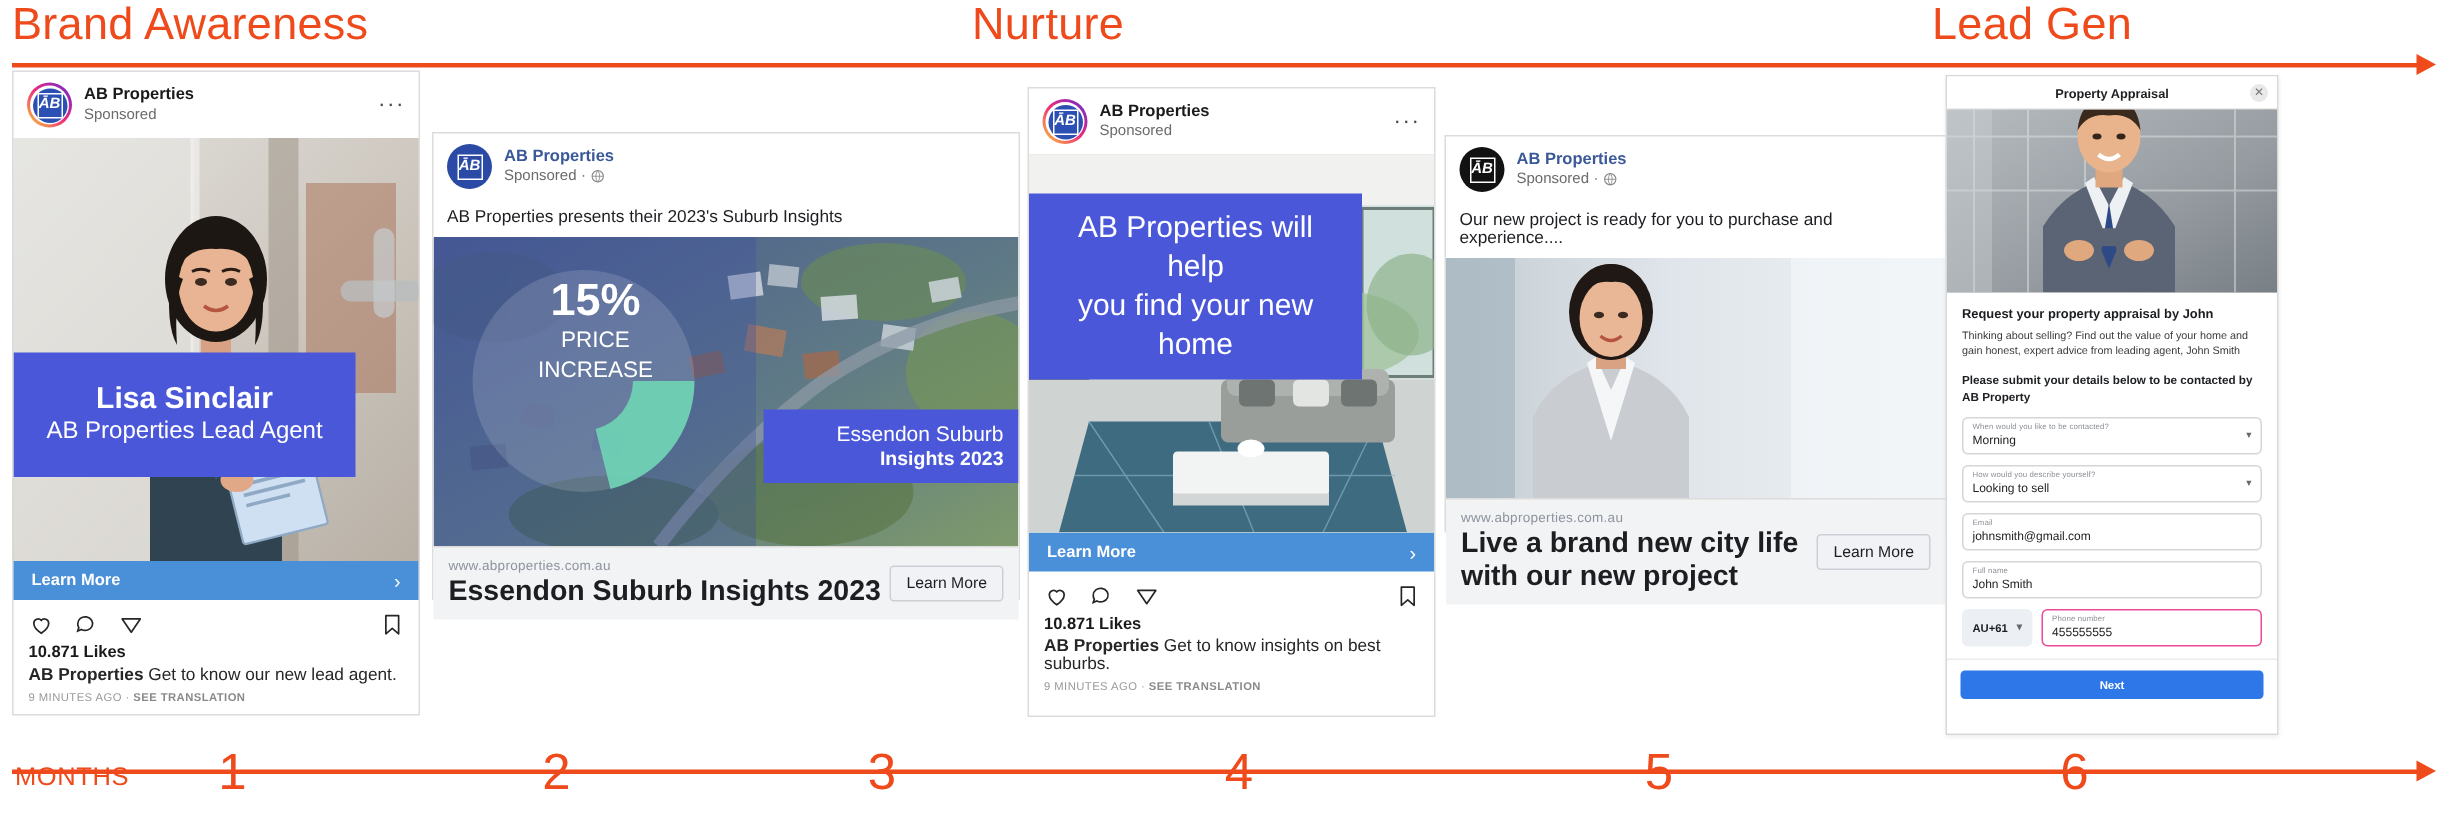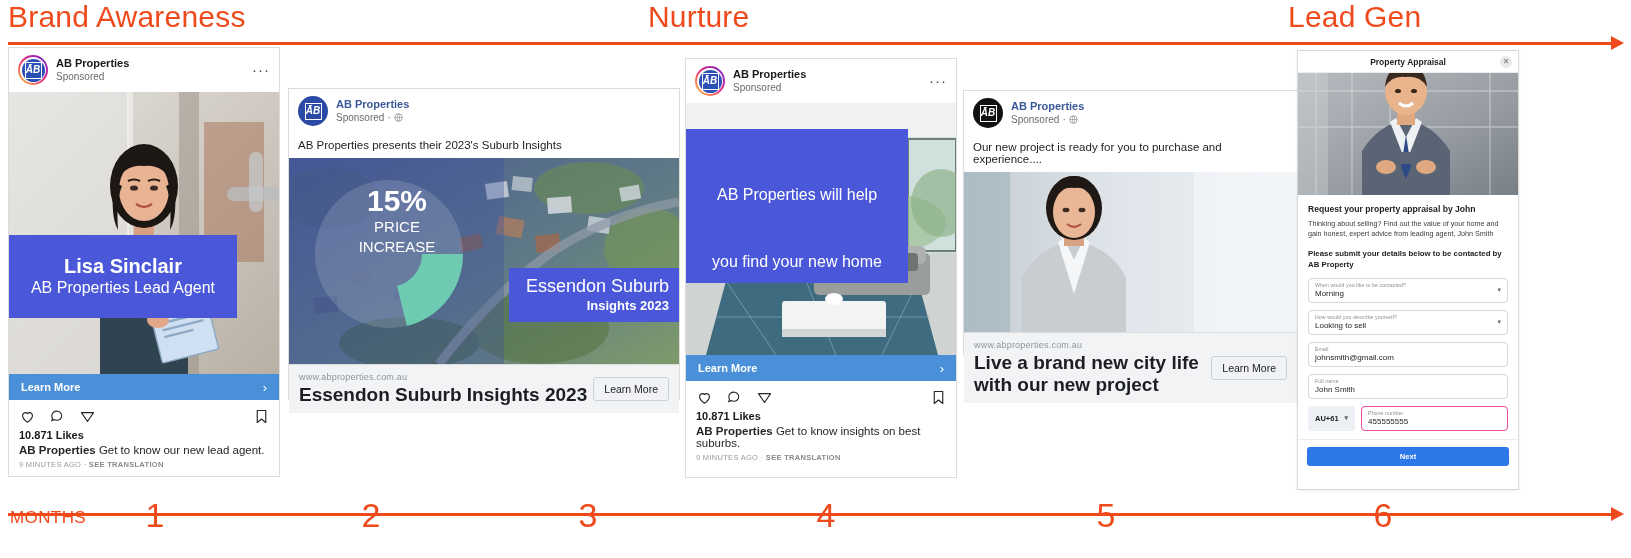--- a/index.html
+++ b/index.html
@@ -164,34 +164,34 @@
   .c1-banner {
     left:0; bottom:56px; width: 228px; padding: 20px 10px;
   }
   .c1-name { font-size: 20px; font-weight: 700; line-height:1.1; }
   .c1-role { font-size: 16px; font-weight: 400; line-height:1.25; margin-top:1px;}
 
   
   #card2 { left:288px; top:88px; width:392px; height:312px; }
   #card2 .media { height: 206px; }
   .c2-banner { right:0; bottom: 42px; width: 170px; padding: 8px 10px; align-items:flex-end;}
-  .c2-b1 { font-size: 18px; font-weight: 400; line-height:1.2;}
+  .c2-b1 { font-size: 14px; font-weight: 400; line-height:1.2;}
   .c2-b2 { font-size: 13px; font-weight: 700; line-height:1.2; margin-top:1px;}
   .c2-stat {
     position:absolute; left: 48px; top: 28px;
     color:#fff; text-align:center; width: 120px;
   }
   .c2-pct { font-size: 30px; font-weight: 700; line-height:1;}
   .c2-sub { font-size: 15px; font-weight: 400; line-height:1.12; margin-top:3px;}
 
   
   #card3 { left:685px; top:58px; width:272px; height:420px; }
   #card3 .media { height: 252px; background:#d5d8d6; }
   .c3-banner { left:0; top: 26px; width: 222px; padding: 10px 12px; }
-  .c3-text { font-size: 16px; font-weight: 400; line-height:1.3;margin-top:46px;}
+  .c3-text { font-size: 20px; font-weight: 400; line-height:1.3;}
 
   
   #card4 { left:963px; top:90px; width:335px; height:265px; }
   #card4 .media { height: 160px; background: linear-gradient(110deg,#cfd6dc,#e7ebef); }
 
   
   #card5 {
     left:1297px; top:50px; width:222px; height:440px;
     border:1px solid #d8d8d8; background:#fff;
     box-shadow: 0 1px 3px rgba(0,0,0,.08);

